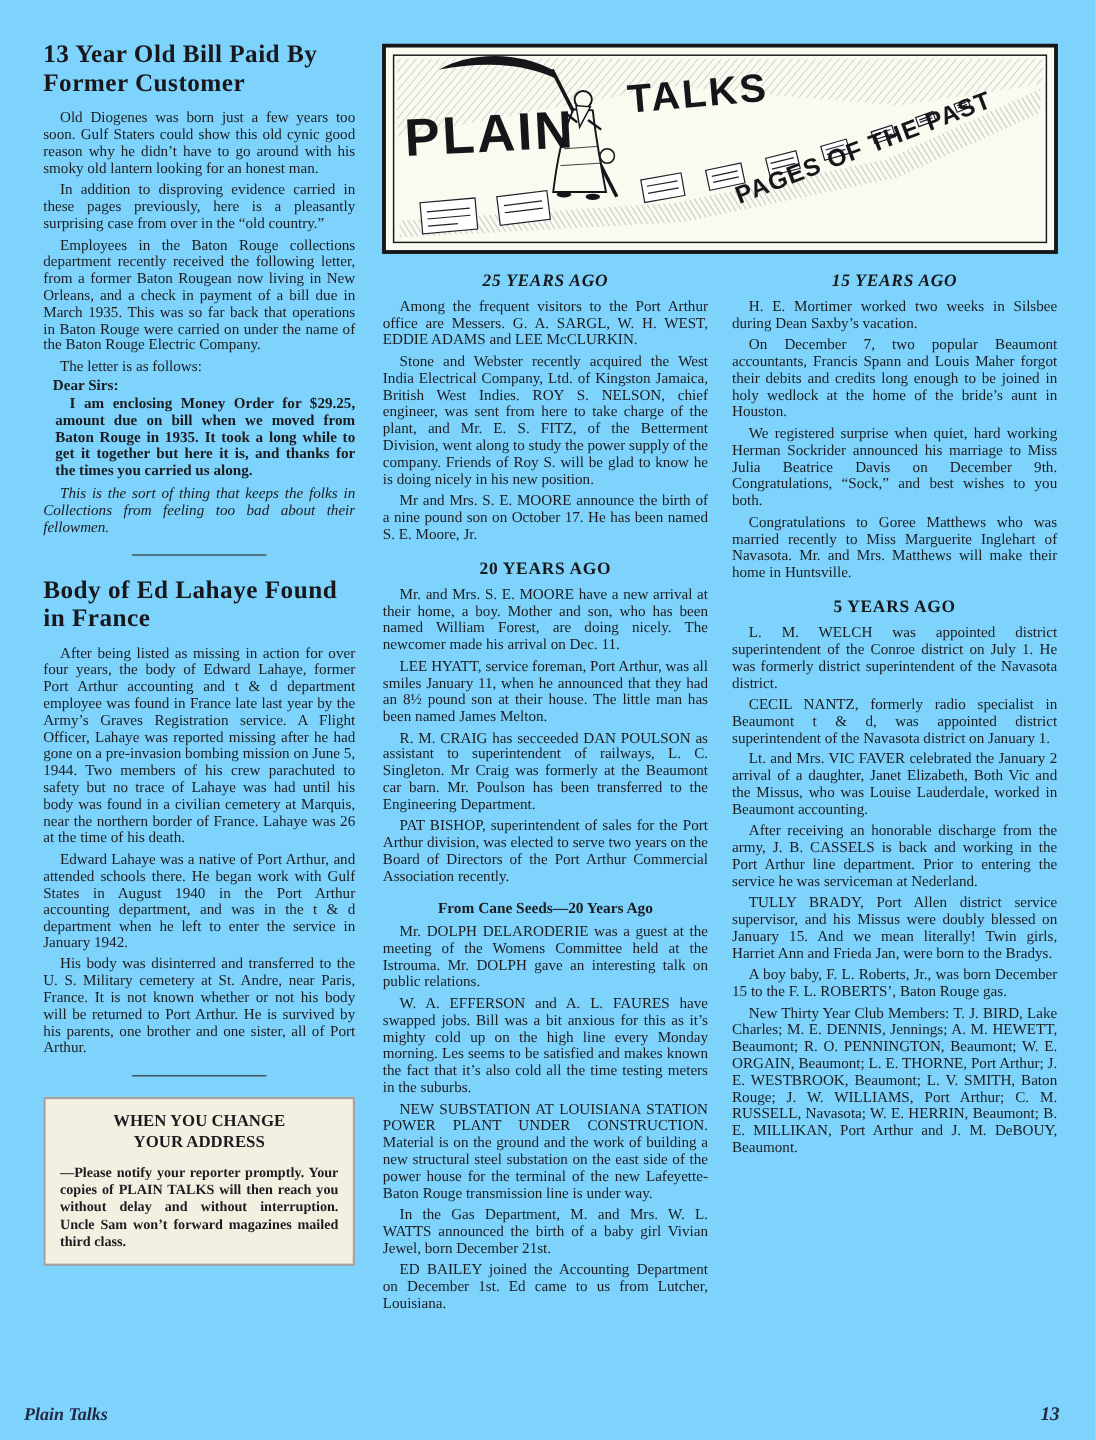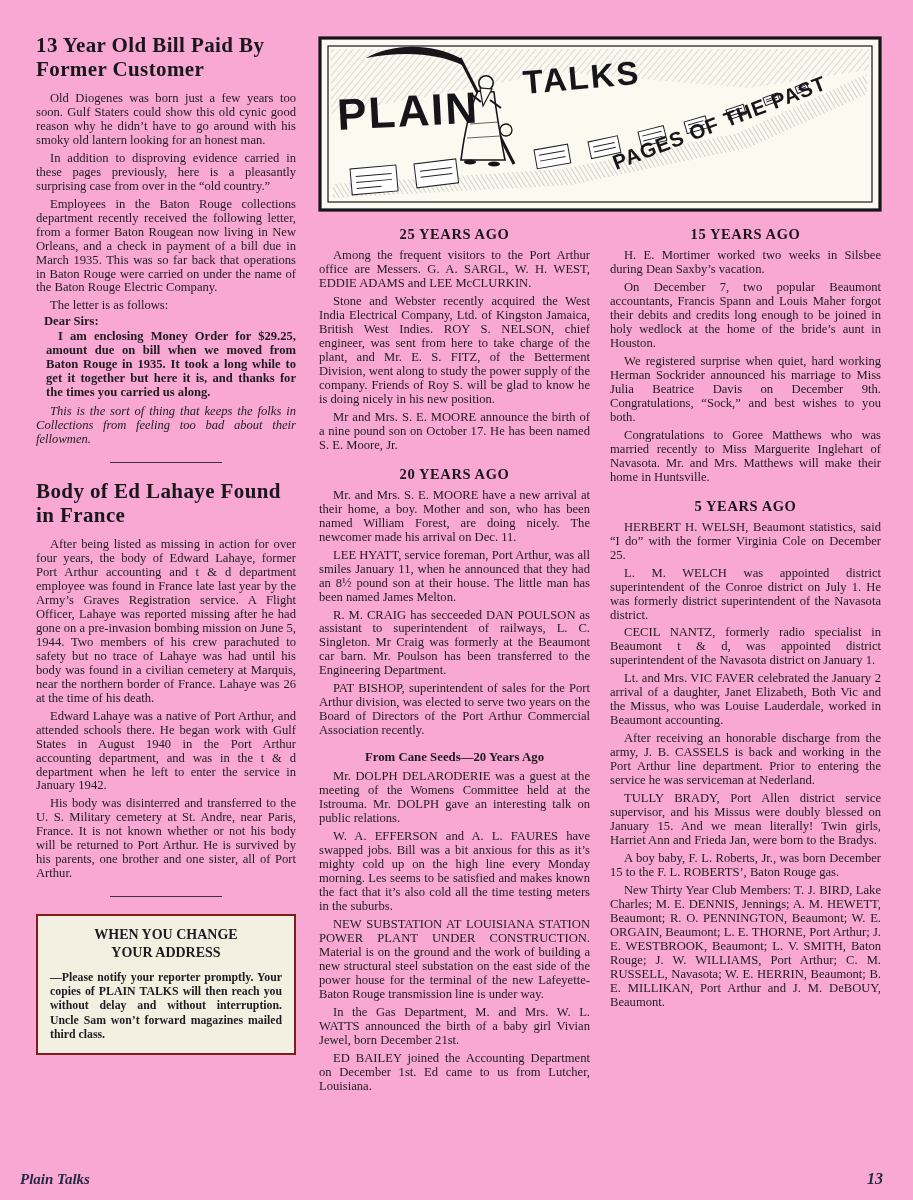--- a/index.html
+++ b/index.html
@@ -1,19 +1,19 @@
 <!DOCTYPE html>
 <html><head>
 <meta charset="utf-8">
 <style>
   * { box-sizing: border-box; }
   html,body { margin:0; padding:0; background:#d8d4c6; }
   .page {
     position:relative; width:913px; height:1200px; margin:0 auto;
-    background:#f9a8d4; overflow:hidden;
+    background:#7dd3fc; overflow:hidden;
     font-family:"Liberation Serif", serif; color:#1c1c20;
   }
   .col { position:absolute; text-align:justify; font-size:12.6px; line-height:1.11; }
   .col-left  { left:36px;  top:34px;  width:260px; }
   .col-mid   { left:319px; top:226px; width:271px; }
   .col-right { left:610px; top:226px; width:271px; }
 
   .headline {
     font-size:21px; font-weight:bold; line-height:1.14; text-align:left;
     margin:0 0 10px 0; letter-spacing:0.4px; color:#17171c;
@@ -25,26 +25,26 @@
   .letter-body { font-weight:bold; margin:0 0 5px 10px; text-indent:12px; }
   .closing { margin:0 0 4px 0; text-indent:14px;font-style:italic; }
 
   .divider { border:none; border-top:1.3px solid #34343c; width:112px; margin:15px auto 17px; }
 
   .section { margin-bottom:6px; }
   .section-heading {
     text-align:center; font-weight:bold; font-size:14.5px;
     margin:13px 0 7px; letter-spacing:0.6px; color:#17171c;
   }
-  .section:first-child .section-heading { margin-top:0; }
+  .section:first-child .section-heading { margin-top:0;font-style:italic; }
   .sub-heading {
     text-align:center; font-weight:bold; font-size:12.8px; margin:12px 0 6px;
   }
 
-  .address-box { border:2px solid #7f1d1d; padding:10px 12px 11px; margin-top:16px; background:#f3f0e2; }
+  .address-box { border:2px solid #a3a3a3; padding:10px 12px 11px; margin-top:16px; background:#f3f0e2; }
   .address-title { text-align:center; font-weight:bold; font-size:14px; line-height:1.3; margin-bottom:7px; }
   .address-body { font-weight:bold; font-size:11.8px; line-height:1.22; text-align:justify; }
 
   .banner { position:absolute; left:318px; top:36px; width:564px; height:176px; }
   .banner svg { display:block; }
 
   .footer {
     position:absolute; left:20px; right:30px; bottom:12px;
     display:flex; justify-content:space-between; align-items:baseline;
     font-weight:bold; font-style:italic; color:#232845;
@@ -216,21 +216,20 @@
       <div class="plist">
           <p class="para">H. E. Mortimer worked two weeks in Silsbee during Dean Saxby’s vacation.</p>
           <p class="para">On December 7, two popular Beaumont accountants, Francis Spann and Louis Maher forgot their debits and credits long enough to be joined in holy wedlock at the home of the bride’s aunt in Houston.</p>
           <p class="para">We registered surprise when quiet, hard working Herman Sockrider announced his marriage to Miss Julia Beatrice Davis on December 9th. Congratulations, “Sock,” and best wishes to you both.</p>
           <p class="para">Congratulations to Goree Matthews who was married recently to Miss Marguerite Inglehart of Navasota. Mr. and Mrs. Matthews will make their home in Huntsville.</p>
         </div>
     </section>
     <section class="section">
       <h2 class="section-heading">5 YEARS AGO</h2>
       <div class="plist">
-          <p class="para">HERBERT H. WELSH, Beaumont statistics, said “I do” with the former Virginia Cole on December 25.</p>
           <p class="para">L. M. WELCH was appointed district superintendent of the Conroe district on July 1. He was formerly district superintendent of the Navasota district.</p>
           <p class="para">CECIL NANTZ, formerly radio specialist in Beaumont t &amp; d, was appointed district superintendent of the Navasota district on January 1.</p>
           <p class="para">Lt. and Mrs. VIC FAVER celebrated the January 2 arrival of a daughter, Janet Elizabeth, Both Vic and the Missus, who was Louise Lauderdale, worked in Beaumont accounting.</p>
           <p class="para">After receiving an honorable discharge from the army, J. B. CASSELS is back and working in the Port Arthur line department. Prior to entering the service he was serviceman at Nederland.</p>
           <p class="para">TULLY BRADY, Port Allen district service supervisor, and his Missus were doubly blessed on January 15. And we mean literally! Twin girls, Harriet Ann and Frieda Jan, were born to the Bradys.</p>
           <p class="para">A boy baby, F. L. Roberts, Jr., was born December 15 to the F. L. ROBERTS’, Baton Rouge gas.</p>
           <p class="para">New Thirty Year Club Members: T. J. BIRD, Lake Charles; M. E. DENNIS, Jennings; A. M. HEWETT, Beaumont; R. O. PENNINGTON, Beaumont; W. E. ORGAIN, Beaumont; L. E. THORNE, Port Arthur; J. E. WESTBROOK, Beaumont; L. V. SMITH, Baton Rouge; J. W. WILLIAMS, Port Arthur; C. M. RUSSELL, Navasota; W. E. HERRIN, Beaumont; B. E. MILLIKAN, Port Arthur and J. M. DeBOUY, Beaumont.</p>
         </div>
     </section>
   </div>

